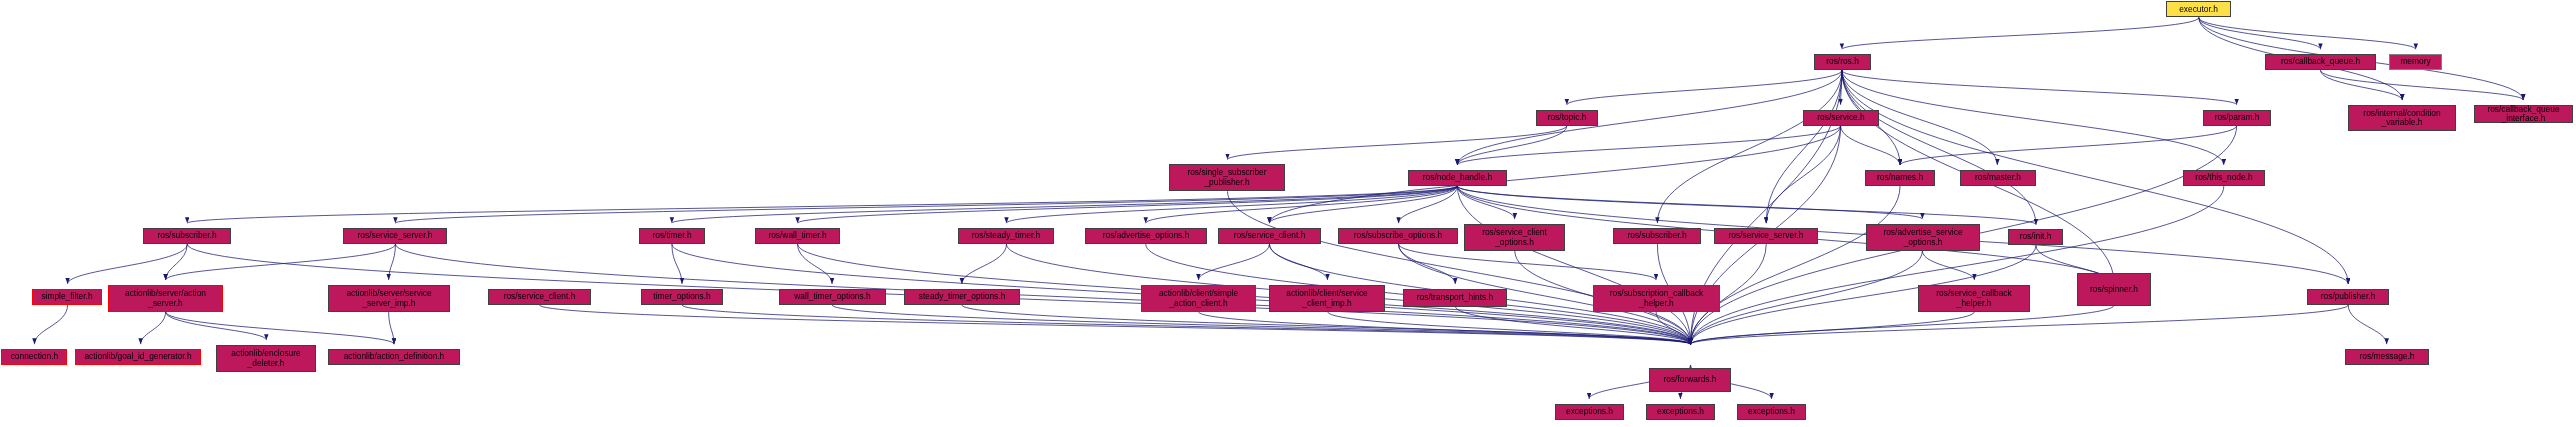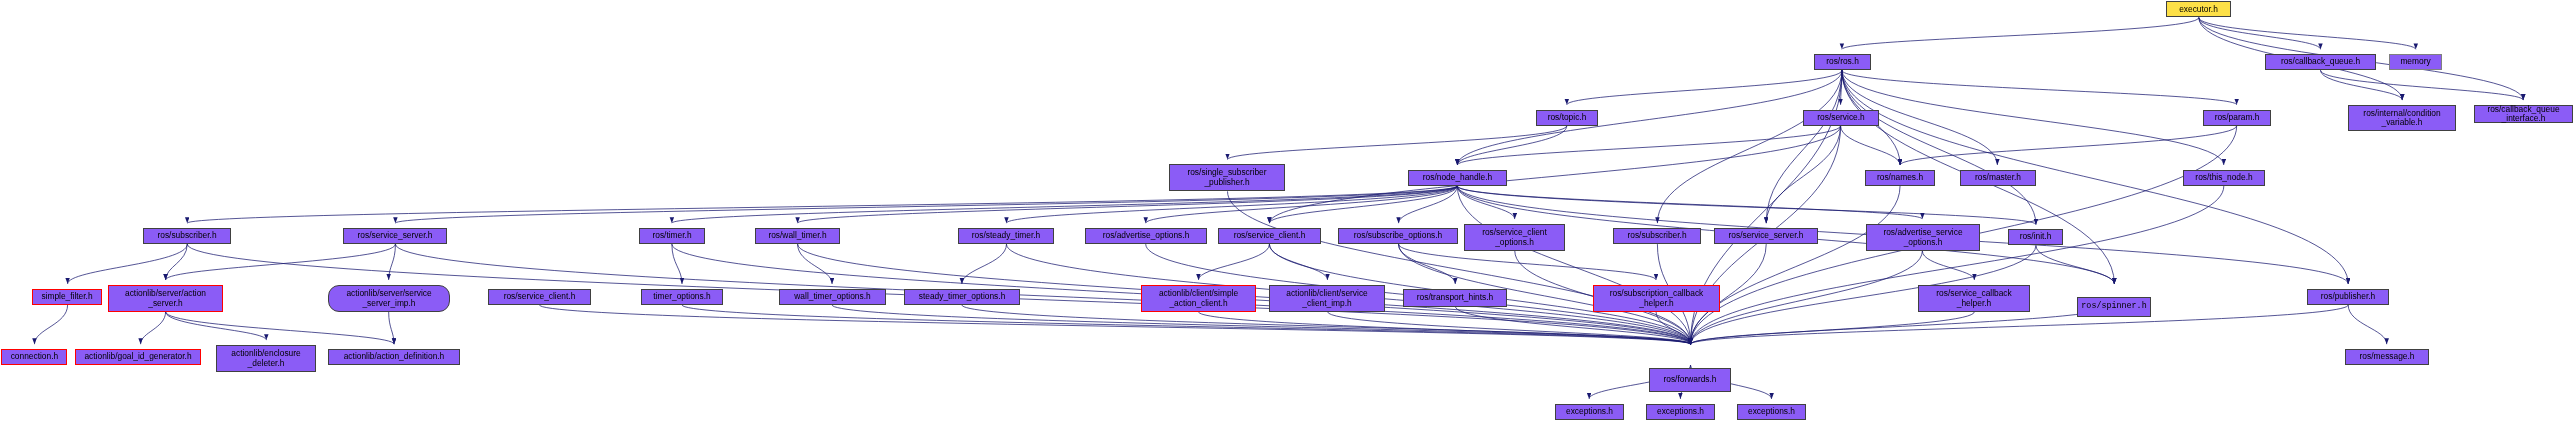--- a/index.html
+++ b/index.html
@@ -1,21 +1,21 @@
 <!DOCTYPE html>
 <html style="font-size:10.8px"><head>
 <meta charset="utf-8">
 <style>
   html,body{margin:0;padding:0;background:#ffffff;}
   #canvas{position:relative;width:2576px;height:428px;background:#ffffff;
           font-family:"Liberation Sans","DejaVu Sans",sans-serif;overflow:hidden;}
   #edges{position:absolute;left:0;top:0;width:2576px;height:428px;}
   .node{position:absolute;box-sizing:border-box;display:flex;align-items:center;
         justify-content:center;text-align:center;line-height:1.12;
-        font-size:8.4px;color:#000000;background:#8b5cf6;border:0.7px solid #404040;
+        font-size:8.4px;color:#000000;background:#be185d;border:0.7px solid #404040;
         padding:0.7px 2px;white-space:pre-line;z-index:5;}
   .node.root{background:#fde047;border:0.7px solid #404040;}
   .node.red{border:0.7px solid #ff0000;}
   .node.gray{border:0.7px solid #808080;}
   .node.thick{border-width:1px;}
 </style>
 </head>
 <body>
 
 <div id="canvas">
@@ -149,36 +149,36 @@
       <div class="node" style="left: 1464px; top: 224px; width: 101px; height: 27px;">ros/service_client
 _options.h</div>
       <div class="node" style="left: 1613px; top: 228px; width: 88px; height: 16px;">ros/subscriber.h</div>
       <div class="node" style="left: 1714px; top: 228px; width: 104px; height: 16px;">ros/service_server.h</div>
       <div class="node" style="left: 1866px; top: 224px; width: 114px; height: 27px;">ros/advertise_service
 _options.h</div>
       <div class="node" style="left: 2008px; top: 229px; width: 55px; height: 16px;">ros/init.h</div>
       <div class="node red" style="left: 32px; top: 289px; width: 70px; height: 16px;">simple_filter.h</div>
       <div class="node red" style="left: 108px; top: 285px; width: 115px; height: 27px;">actionlib/server/action
 _server.h</div>
-      <div class="node" style="left: 328px; top: 285px; width: 122px; height: 27px; border-radius: 11px;">actionlib/server/service
+      <div class="node" style="left: 328px; top: 285px; width: 122px; height: 27px;">actionlib/server/service
 _server_imp.h</div>
       <div class="node" style="left: 488px; top: 289px; width: 103px; height: 16px;">ros/service_client.h</div>
       <div class="node" style="left: 641px; top: 289px; width: 82px; height: 16px;">timer_options.h</div>
       <div class="node" style="left: 779px; top: 289px; width: 107px; height: 16px;">wall_timer_options.h</div>
       <div class="node" style="left: 904px; top: 289px; width: 116px; height: 16px;">steady_timer_options.h</div>
       <div class="node red" style="left: 1141px; top: 285px; width: 115px; height: 27px;">actionlib/client/simple
 _action_client.h</div>
       <div class="node" style="left: 1269px; top: 285px; width: 116px; height: 27px;">actionlib/client/service
 _client_imp.h</div>
       <div class="node thick" style="left: 1403px; top: 289px; width: 104px; height: 17.6px;">ros/transport_hints.h</div>
       <div class="node red" style="left: 1593px; top: 285px; width: 127px; height: 27px;">ros/subscription_callback
 _helper.h</div>
       <div class="node" style="left: 1918px; top: 285px; width: 112px; height: 27px;">ros/service_callback
 _helper.h</div>
-      <div class="node" style="left: 2077px; top: 297px; width: 74px; height: 20px; font-family: Liberation Mono, monospace;">ros/spinner.h</div>
+      <div class="node" style="left: 2077px; top: 273px; width: 74px; height: 33px;">ros/spinner.h</div>
       <div class="node" style="left: 2307px; top: 289px; width: 82px; height: 16px;">ros/publisher.h</div>
       <div class="node red" style="left: 1.4px; top: 349px; width: 66px; height: 16px;">connection.h</div>
       <div class="node red" style="left: 75px; top: 349px; width: 126px; height: 16px;">actionlib/goal_id_generator.h</div>
       <div class="node" style="left: 216px; top: 345px; width: 100px; height: 27px;">actionlib/enclosure
 _deleter.h</div>
       <div class="node" style="left: 328px; top: 349px; width: 132px; height: 16px;">actionlib/action_definition.h</div>
       <div class="node" style="left: 1649px; top: 368px; width: 82px; height: 24px;">ros/forwards.h</div>
       <div class="node" style="left: 2345px; top: 349px; width: 84px; height: 16px;">ros/message.h</div>
       <div class="node" style="left: 1555px; top: 404px; width: 69px; height: 16px;">exceptions.h</div>
       <div class="node" style="left: 1646px; top: 404px; width: 69px; height: 16px;">exceptions.h</div>

